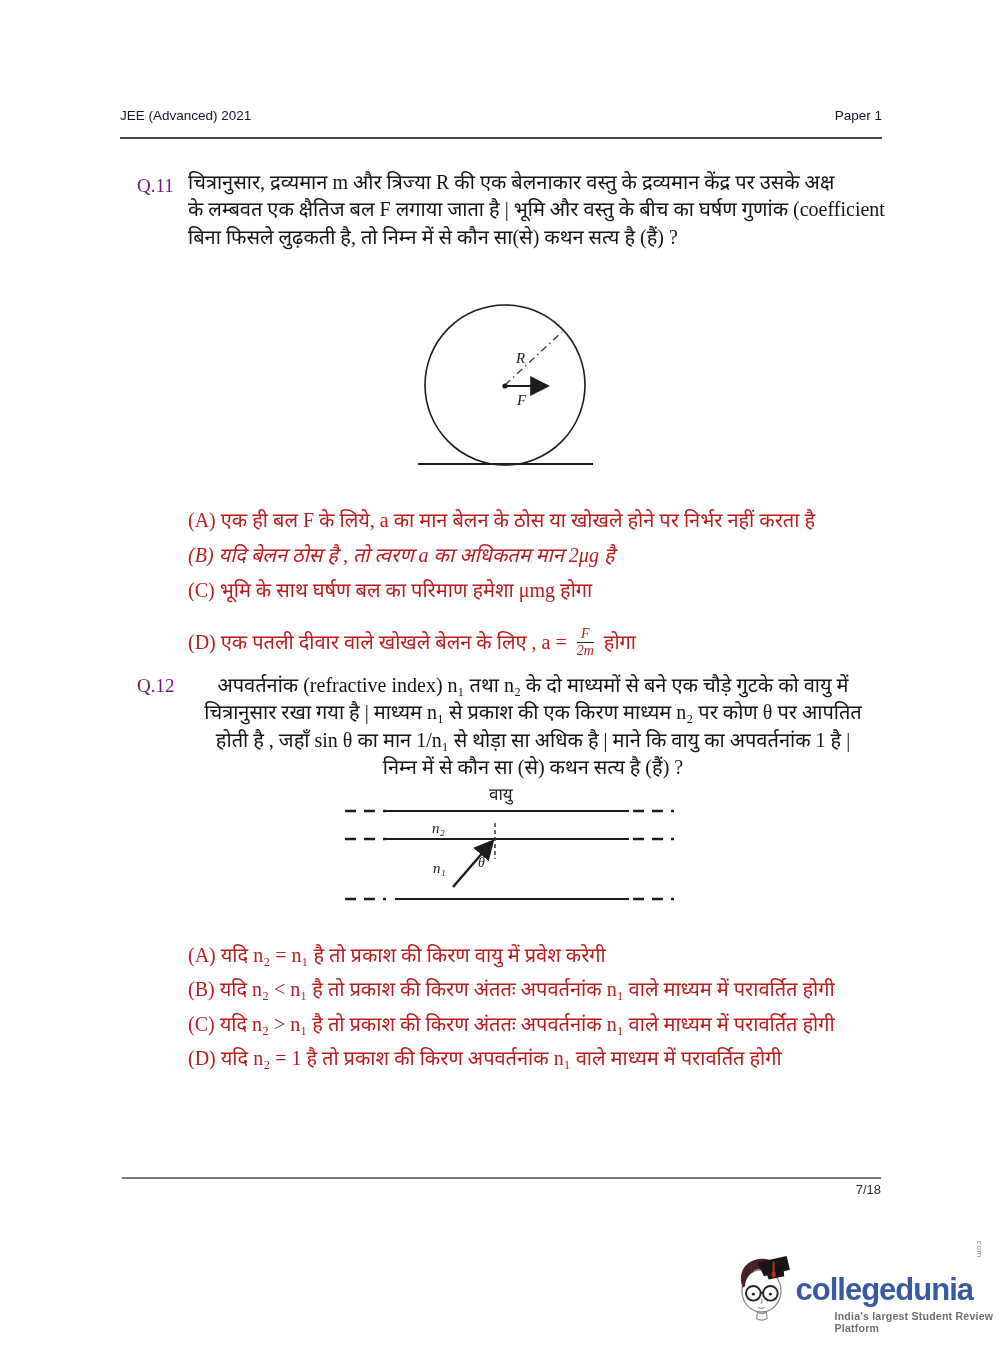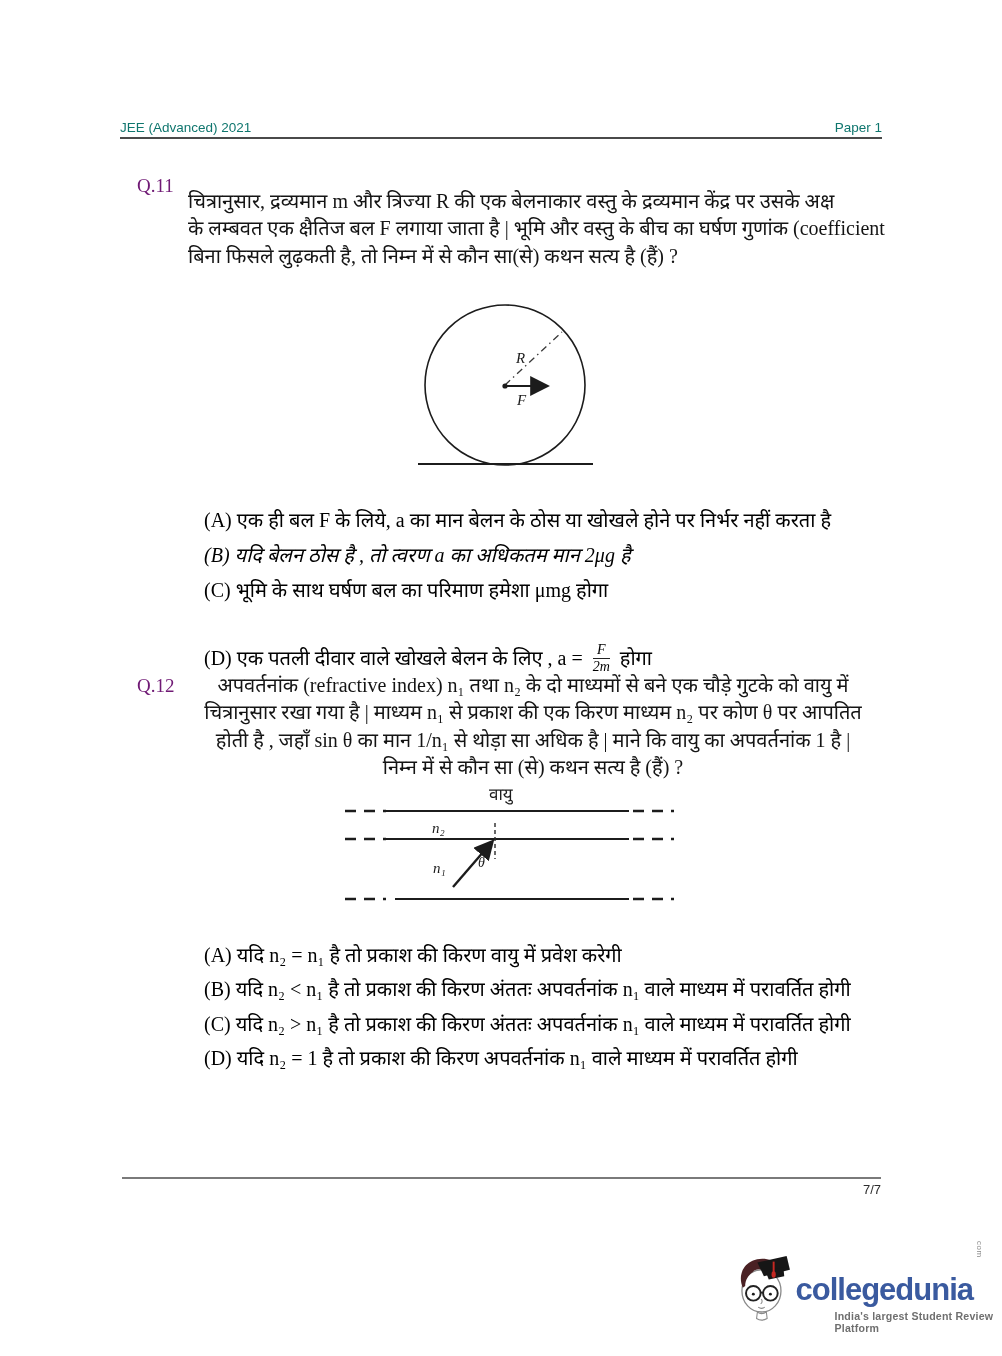--- a/index.html
+++ b/index.html
@@ -13,38 +13,38 @@
     color: #1c1c1c;
     overflow: hidden;
   }
   
   .header {
     position: absolute;
     left: 120px; top: 112px;
     width: 762px; height: 27px;
     display: flex; justify-content: space-between; align-items: flex-end;
     font-family: "Liberation Sans", "DejaVu Sans", sans-serif;
-    font-size: 13.5px; color: #0f766e;
+    font-size: 13.5px; color: #0f172a;
     border-bottom: 2px solid #4a4a4a;
-    padding-bottom: 2px;
+    padding-bottom: 14px;
   }
   
   .qnum {
     position: absolute; left: 137px;
     font-size: 19px; color: #701a75;
   }
   .qtext {
     position: absolute; left: 188px;
     width: 690px;
     font-size: 20px; line-height: 27.4px; color: #141414;
   }
   .qline { white-space: nowrap; }
   .opt {
     position: absolute; left: 188px;
-    font-size: 20px; color: #000000; white-space: nowrap; margin-left: 16px;
+    font-size: 20px; color: #b91c1c; white-space: nowrap;
   }
   .frac {
     display: inline-flex; flex-direction: column; align-items: center;
     vertical-align: middle; font-size: 14px; font-style: italic;
     line-height: 1.15; margin: 0 3px; position: relative; top: -2px;
   }
   .fnum { border-bottom: 1.4px solid #222; padding: 0 4px; }
   .fden { padding: 0 2px; }
   
   .fig { position: absolute; }
@@ -88,21 +88,21 @@
 <body>
 
 <div class="page">
 
   <div class="header">
     <span>JEE (Advanced) 2021</span>
     <span>Paper 1</span>
   </div>
 
   <div class="qnum" style="top:175px;">Q.11</div>
-  <div class="qtext" style="top:188px;">
+  <div class="qtext" style="top:169px;">
     <div class="qline">चित्रानुसार, द्रव्यमान m और  त्रिज्या R  की  एक बेलनाकार वस्तु के द्रव्यमान केंद्र पर  उसके  अक्ष</div>
     <div class="qline">के लम्बवत एक क्षैतिज बल F  लगाया जाता है | भूमि और वस्तु के बीच का घर्षण गुणांक (coefficient</div>
     <div class="qline">बिना फिसले लुढ़कती है, तो निम्न में से कौन सा(से)  कथन सत्य है (हैं) ?</div>
   </div>
 
   <svg class="fig" style="left:400px; top:297px;" width="210" height="176" viewBox="0 0 210 176">
     <defs>
       <marker id="arrF" viewBox="0 0 10 10" refX="8" refY="5" markerWidth="9" markerHeight="9" orient="auto-start-reverse">
         <path d="M0,0 L10,5 L0,10 z" fill="#1c1c1c"></path>
       </marker>
@@ -112,21 +112,21 @@
     <line x1="105" y1="88" x2="162" y2="35" stroke="#3a3a3a" stroke-width="1.3" stroke-dasharray="7 4 1.5 4"></line>
     <circle cx="105" cy="89" r="2.6" fill="#1c1c1c"></circle>
     <line x1="105" y1="89" x2="146" y2="89" stroke="#1c1c1c" stroke-width="2.2" marker-end="url(#arrF)"></line>
     <text x="116" y="66" font-size="15" font-style="italic" font-family="Liberation Serif, DejaVu Serif, serif" fill="#1c1c1c">R</text>
     <text x="117" y="108" font-size="15" font-style="italic" font-family="Liberation Serif, DejaVu Serif, serif" fill="#1c1c1c">F</text>
   </svg>
 
   <div class="opt" style="top:506px;">(A) एक  ही बल  F के लिये,  a का मान बेलन के  ठोस  या खोखले  होने पर निर्भर नहीं करता है</div>
   <div class="opt" style="top:541px;font-style:italic;">(B) यदि बेलन  ठोस  है ,  तो त्वरण a का अधिकतम मान  2μg है</div>
   <div class="opt" style="top:576px;">(C) भूमि के साथ घर्षण बल का परिमाण हमेशा  μmg  होगा</div>
-  <div class="opt" style="top:644px;">
+  <div class="opt" style="top:628px;">
     <span>(D) एक पतली  दीवार वाले खोखले बेलन के लिए ,  a =</span>
     <span class="frac">
       <span class="fnum">F</span>
       <span class="fden">2m</span>
     </span>
     <span>होगा</span>
   </div>
 
   <div class="qnum" style="top:675px;">Q.12</div>
   <div class="qtext" style="top:672px;text-align:center;">
@@ -166,21 +166,21 @@
     <line x1="55" y1="113" x2="289" y2="113" stroke="#1c1c1c" stroke-width="2.2"></line>
     <line x1="293" y1="113" x2="334" y2="113" stroke="#1c1c1c" stroke-width="2.6" stroke-dasharray="11 8"></line>
   </svg>
 
   <div class="opt" style="top:941px;">(A) यदि  n₂ = n₁ है तो  प्रकाश की किरण वायु में प्रवेश करेगी</div>
   <div class="opt" style="top:975px;">(B)  यदि n₂ &lt; n₁ है  तो  प्रकाश की किरण अंततः अपवर्तनांक  n₁ वाले  माध्यम में परावर्तित होगी</div>
   <div class="opt" style="top:1010px;">(C)  यदि n₂ &gt; n₁ है  तो  प्रकाश की किरण अंततः अपवर्तनांक  n₁ वाले  माध्यम में परावर्तित होगी</div>
   <div class="opt" style="top:1044px;">(D) यदि  n₂ = 1 है  तो  प्रकाश की किरण अपवर्तनांक  n₁ वाले  माध्यम में परावर्तित होगी</div>
 
   <div class="footer-line"></div>
-  <div class="page-num">7/7</div>
+  <div class="page-num">7/18</div>
 
   <div class="logo">
     <svg width="72" height="92" viewBox="0 0 72 92">
 
       <ellipse cx="35" cy="52" rx="24" ry="26" fill="#ffffff" stroke="#8a8a8a" stroke-width="1.6"></ellipse>
 
       <path d="M12,48 C6,34 12,20 24,15 C34,10 50,12 56,22 C58,26 57,30 54,33
                C50,28 44,26 40,29 C35,24 28,24 24,29 C19,32 15,39 15,46 Z" fill="#4a2124"></path>
 
       <polygon points="30,17 66,9 70,26 38,34" fill="#161616"></polygon>

